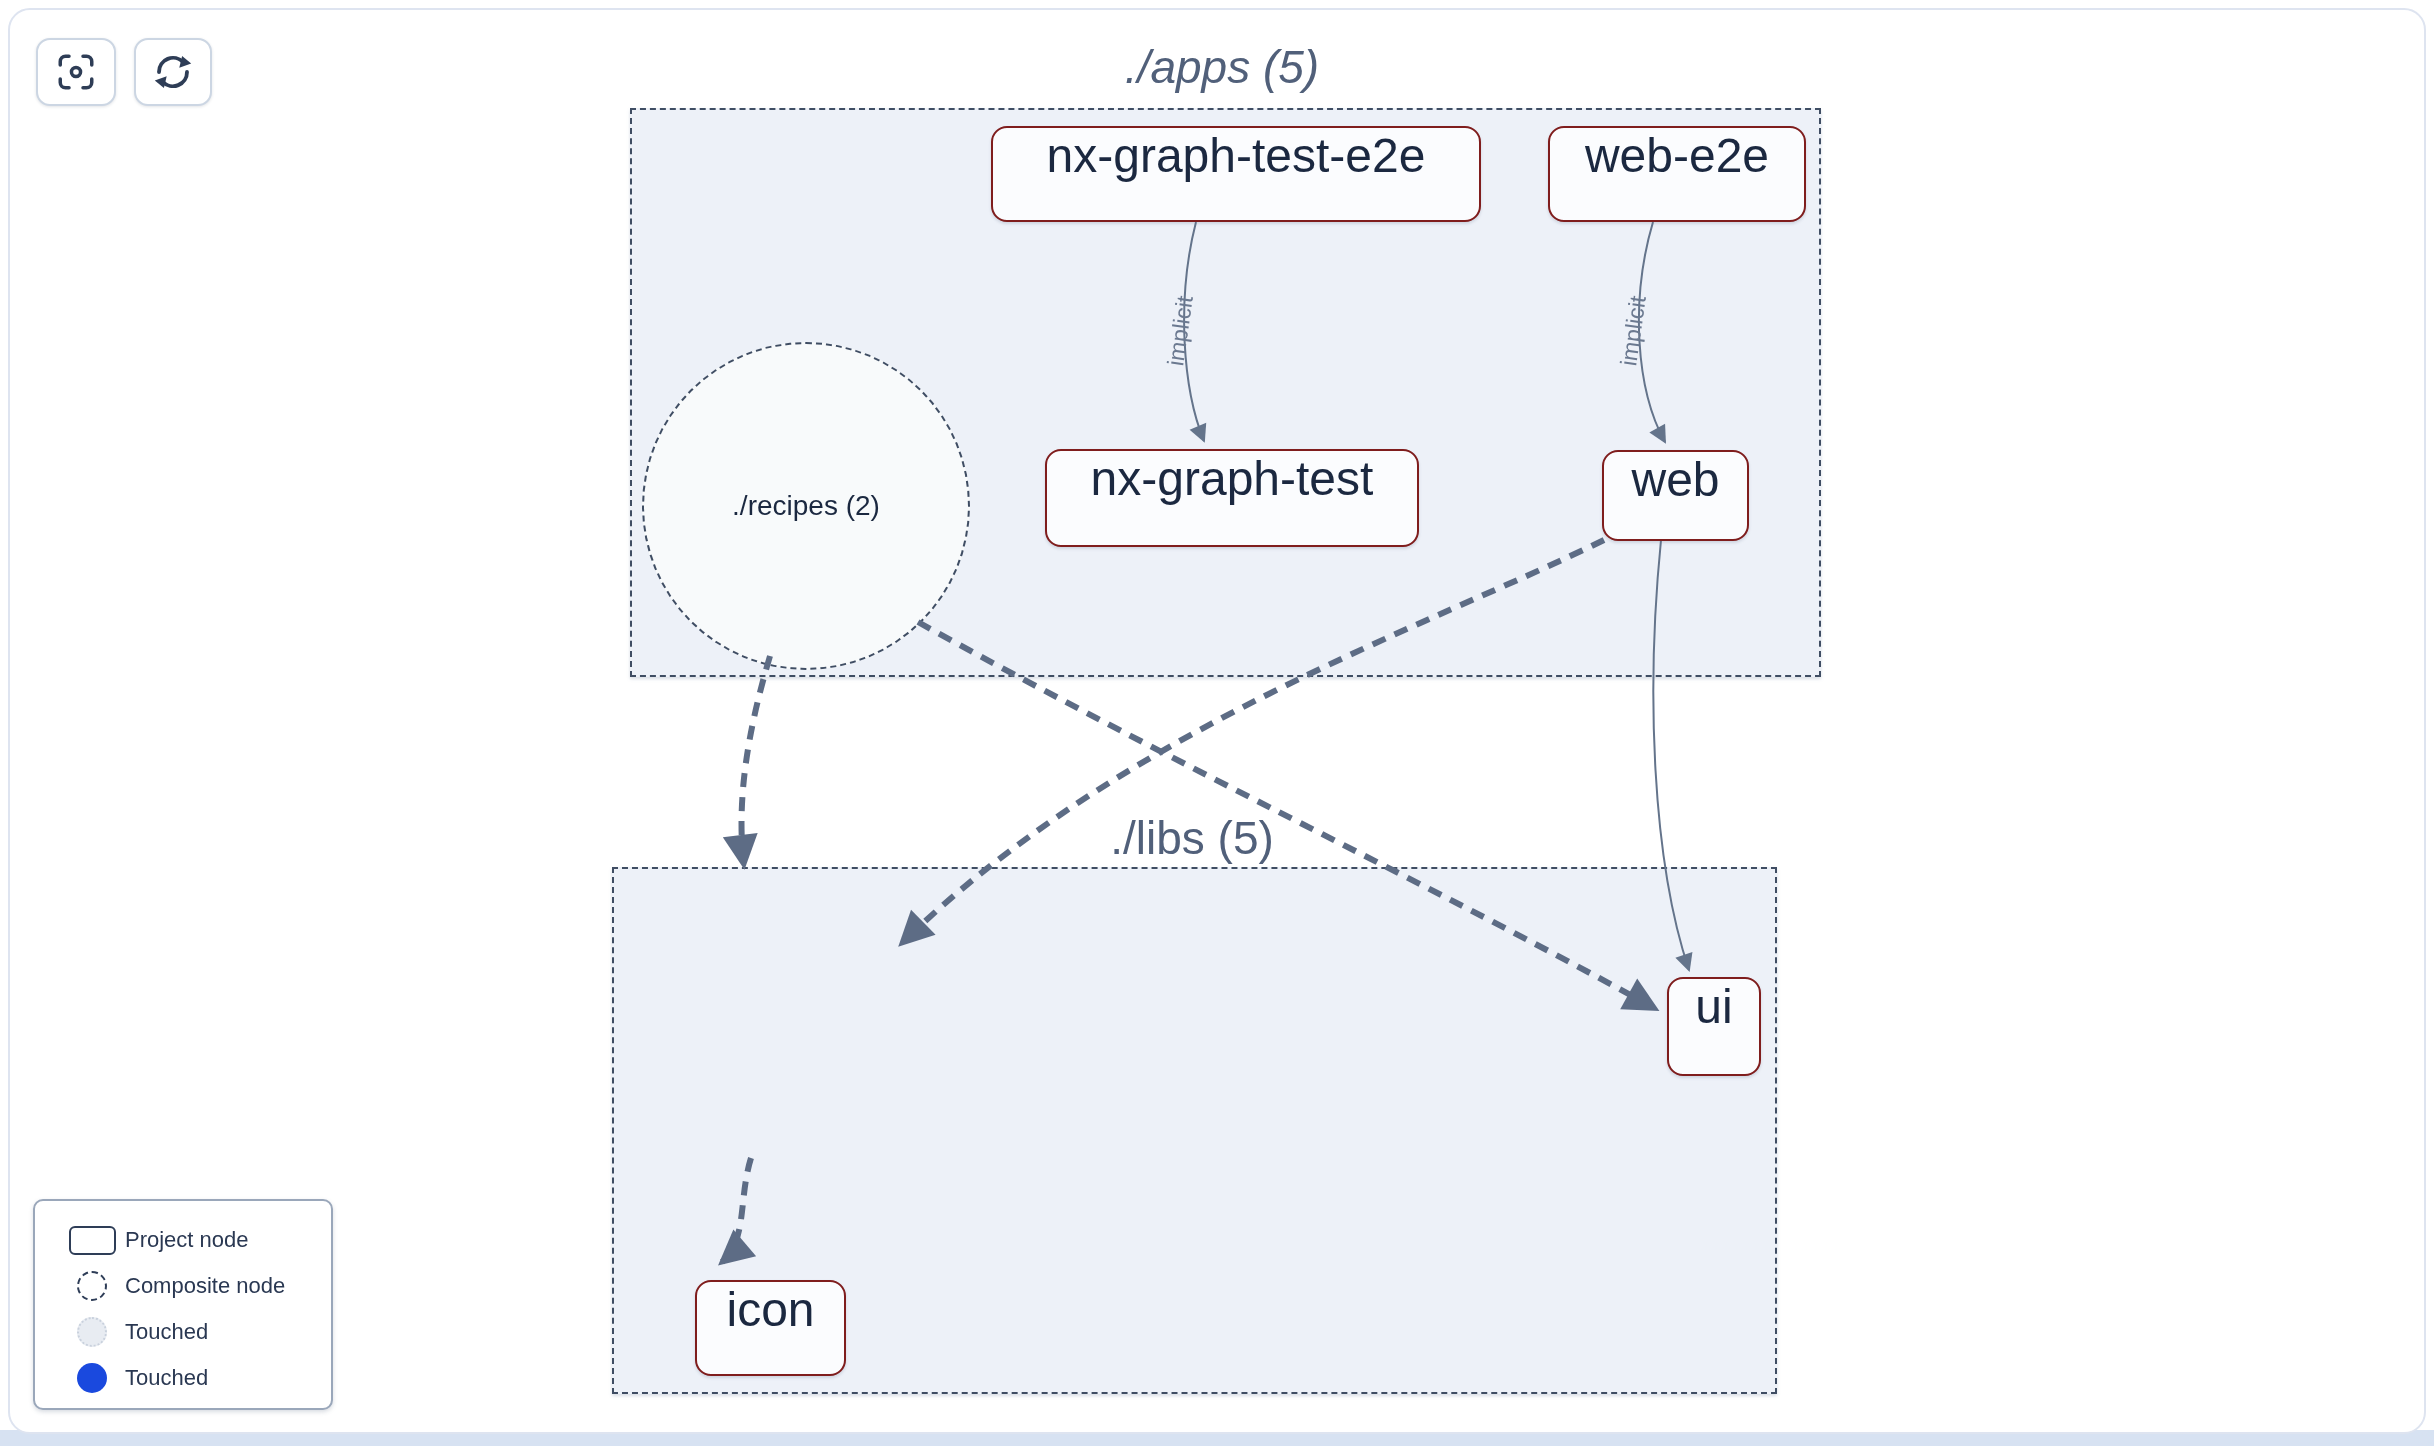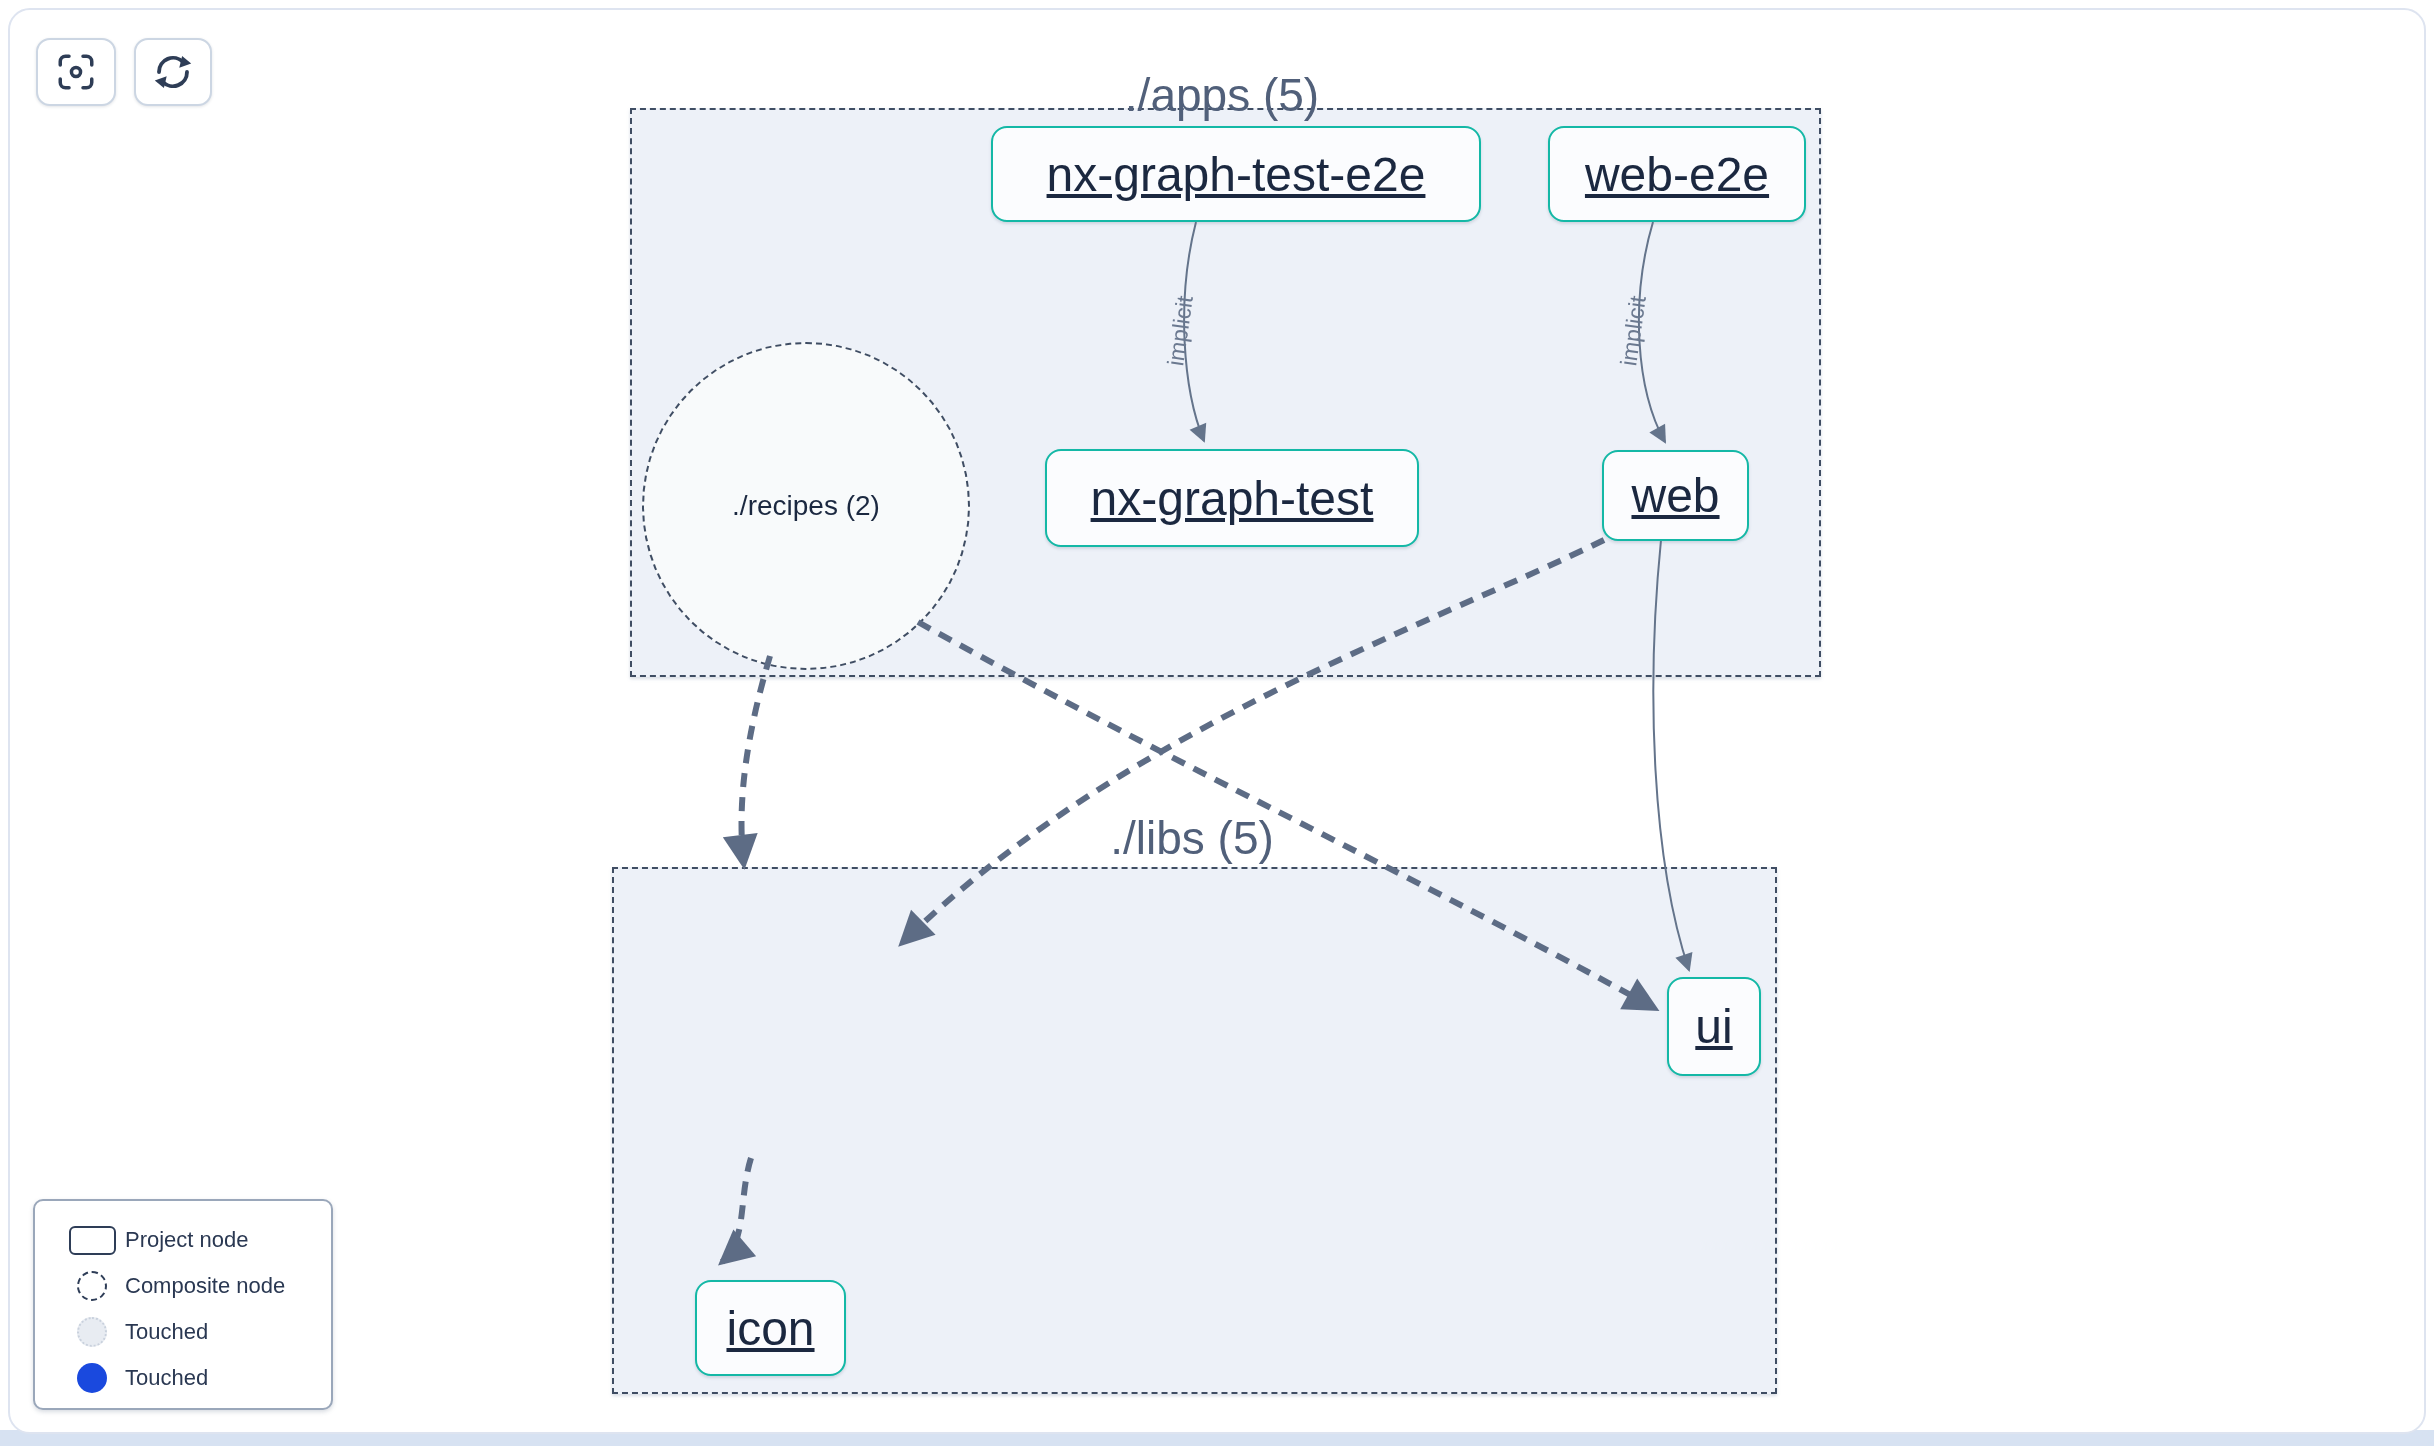--- a/index.html
+++ b/index.html
@@ -17,34 +17,34 @@
   .btn-focus{left:36px;top:38px;width:80px;height:68px;}
   .btn-refresh{left:134px;top:38px;width:78px;height:68px;}
   .tool-btn svg{width:42px;height:42px;}
 
   
   .group{position:absolute;background:#edf1f8;border:2.5px dashed #3f4d63;
          box-shadow:0 2px 3px rgba(148,163,184,.35);}
   .group-apps{left:630px;top:108px;width:1187px;height:565px;}
   .group-libs{left:612px;top:867px;width:1161px;height:523px;}
   .group-title{position:absolute;transform:translateX(-50%);font-size:46px;color:#51607a;white-space:nowrap;}
-  .title-apps{left:1222px;top:68px;}
+  .title-apps{left:1222px;top:40px;font-style:italic;}
   .title-libs{left:1192px;top:811px;}
 
   
   .composite{position:absolute;border-radius:50%;background:#f8fafb;border:2.5px dashed #3f4d63;
              display:flex;align-items:center;justify-content:center;
              font-size:28px;color:#1b2840;cursor:pointer;}
   .circle-recipes{left:642px;top:342px;width:324px;height:324px;}
   .circle-forms{left:628px;top:883px;width:280px;height:280px;}
 
   
-  .pnode{position:absolute;background:#fbfcfe;border:2px solid #14b8a6;border-radius:16px;
-         display:flex;align-items:center;justify-content:center;font-size:48px;color:#1b2840;
-         box-shadow:0 2px 3px rgba(100,116,139,.22);cursor:pointer;z-index:3;text-decoration:underline;}
+  .pnode{position:absolute;background:#fbfcfe;border:2px solid #7f1d1d;border-radius:16px;
+         display:flex;justify-content:center;font-size:48px;color:#1b2840;
+         box-shadow:0 2px 3px rgba(100,116,139,.22);cursor:pointer;z-index:3;}
   .n-nxgte2e{left:991px;top:126px;width:486px;height:92px;}
   .n-webe2e{left:1548px;top:126px;width:254px;height:92px;}
   .n-nxgt{left:1045px;top:449px;width:370px;height:94px;}
   .n-web{left:1602px;top:450px;width:143px;height:87px;}
   .n-ui{left:1667px;top:977px;width:90px;height:95px;}
   .n-icon{left:695px;top:1280px;width:147px;height:92px;}
 
   .edge-layer{position:absolute;left:0;top:0;width:2434px;height:1446px;z-index:2;pointer-events:none;}
   .edge-label{font-size:23px;fill:#6b7990;}
 

